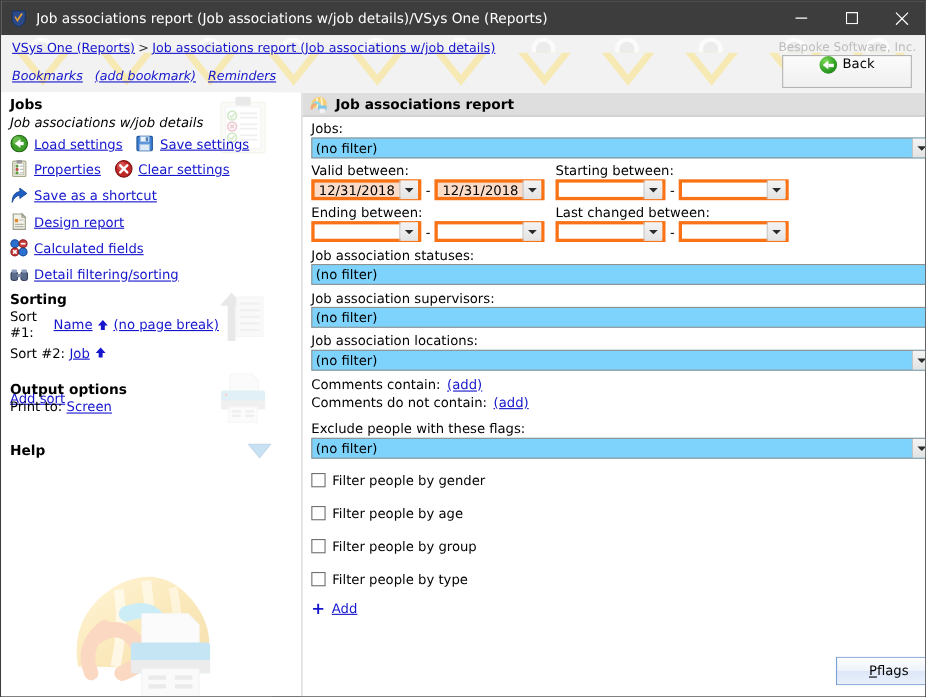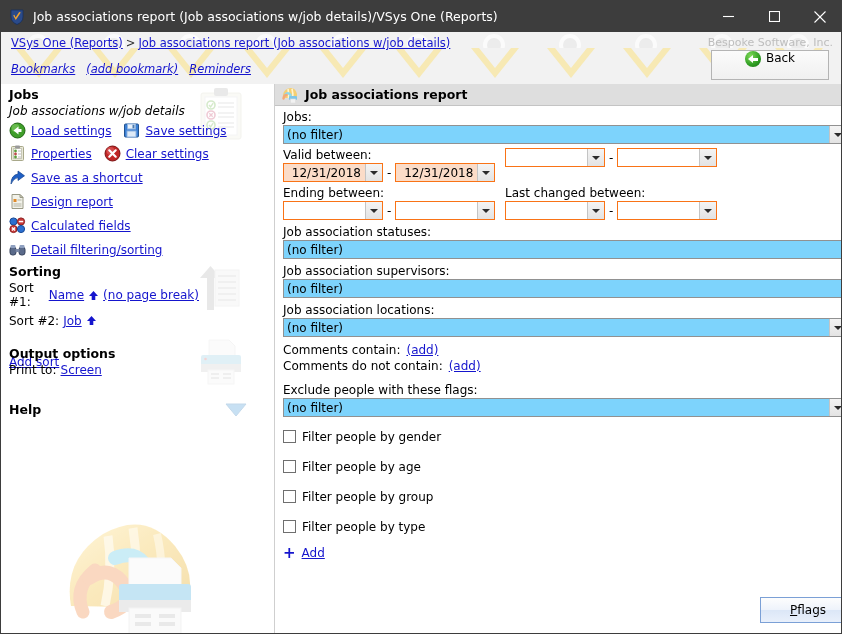--- a/index.html
+++ b/index.html
@@ -196,21 +196,21 @@
     flex: 0 0 auto;
   }
   .caret {
     width: 0; height: 0;
     border-left: 4px solid transparent;
     border-right: 4px solid transparent;
     border-top: 4px solid #2b2b2b;
   }
   .datebox {
     width: 100px; height: 19px;
-    border: 1px solid #f97316;
+    border: 3px solid #f97316;
     background: #fbdcc8;
     display: flex; align-items: center;
     font-size: 12px; color: #000;
     cursor: pointer;
   }
   .datebox .dval {
     flex: 1 1 auto; text-align: right; padding-right: 4px;
     overflow: hidden; white-space: nowrap;
   }
   .datebox.empty { background: #ffffff; }
@@ -652,20 +652,21 @@
             <span class="dash">-</span>
             <div class="datebox">
               <span class="dval">12/31/2018</span>
               <span class="arrowbox">
                   <span class="caret"></span>
                 </span>
             </div>
           </div>
         </div>
         <div class="col-right">
+          <div class="flabel">Starting between:</div>
           <div class="daterow">
             <div class="datebox empty" style="width:100px;">
               <span class="dval"></span>
               <span class="arrowbox">
                   <span class="caret"></span>
                 </span>
             </div>
             <span class="dash">-</span>
             <div class="datebox empty" style="width:100px;">
               <span class="dval"></span>

